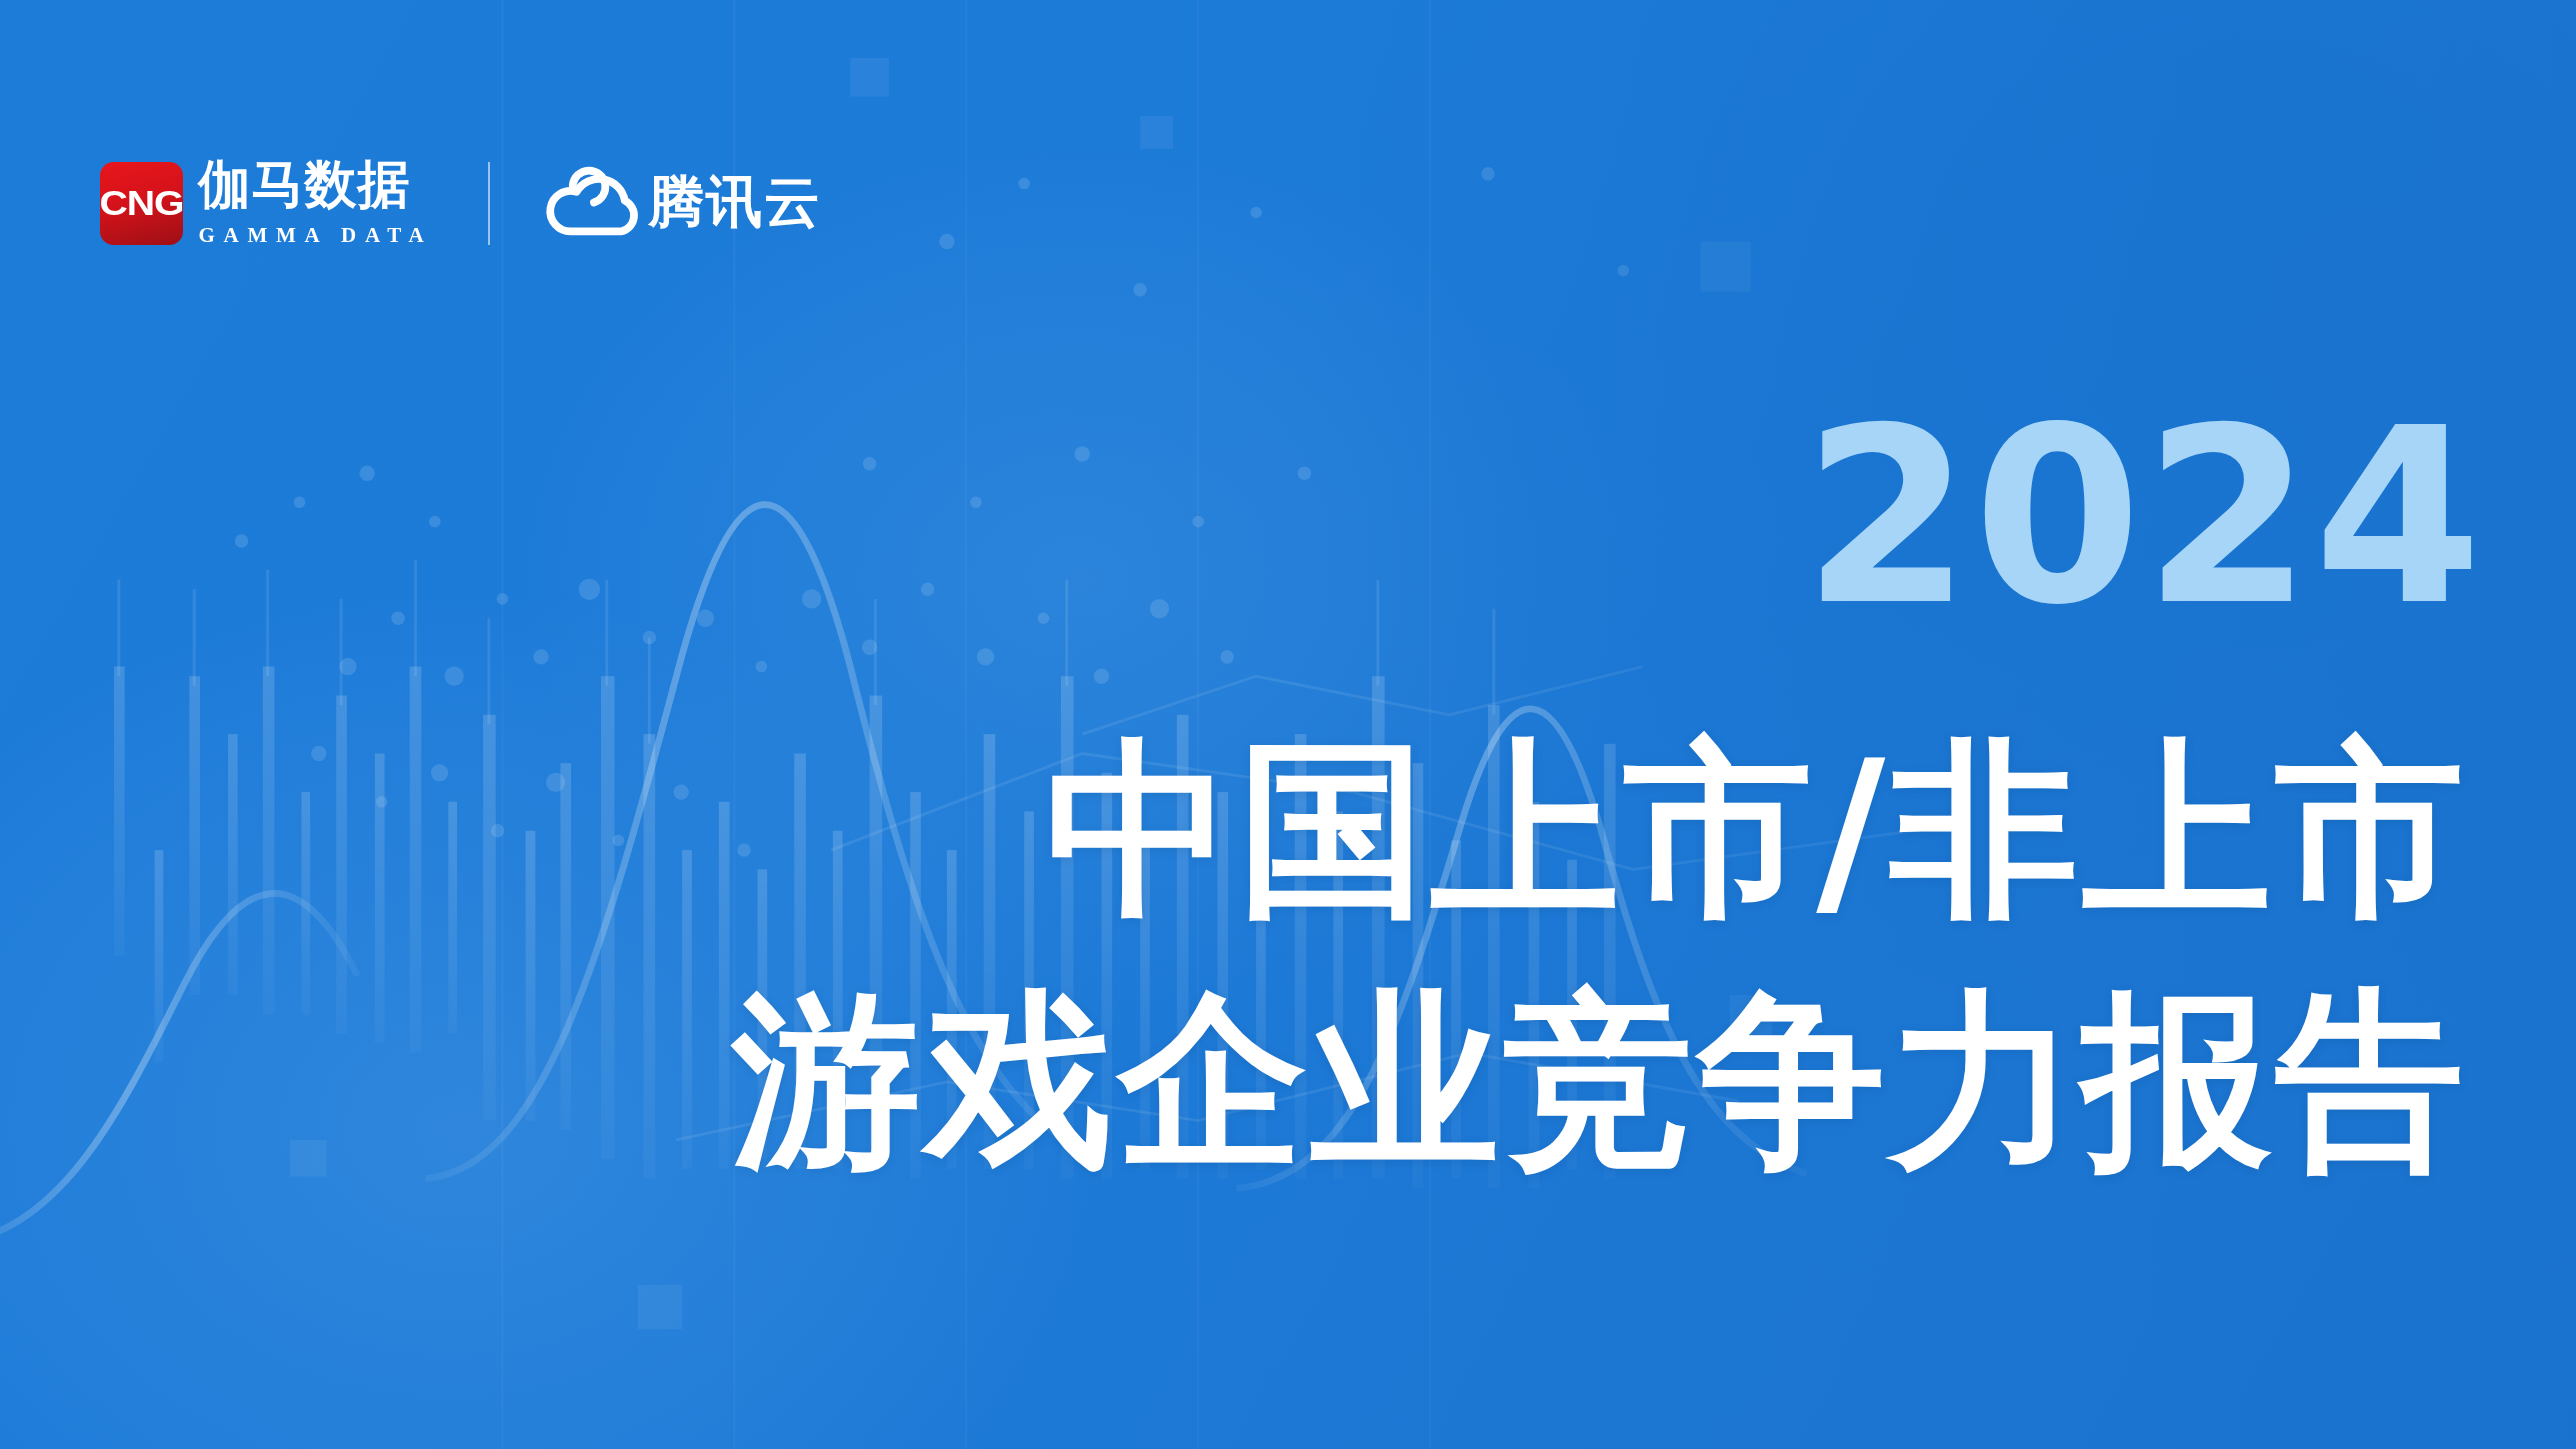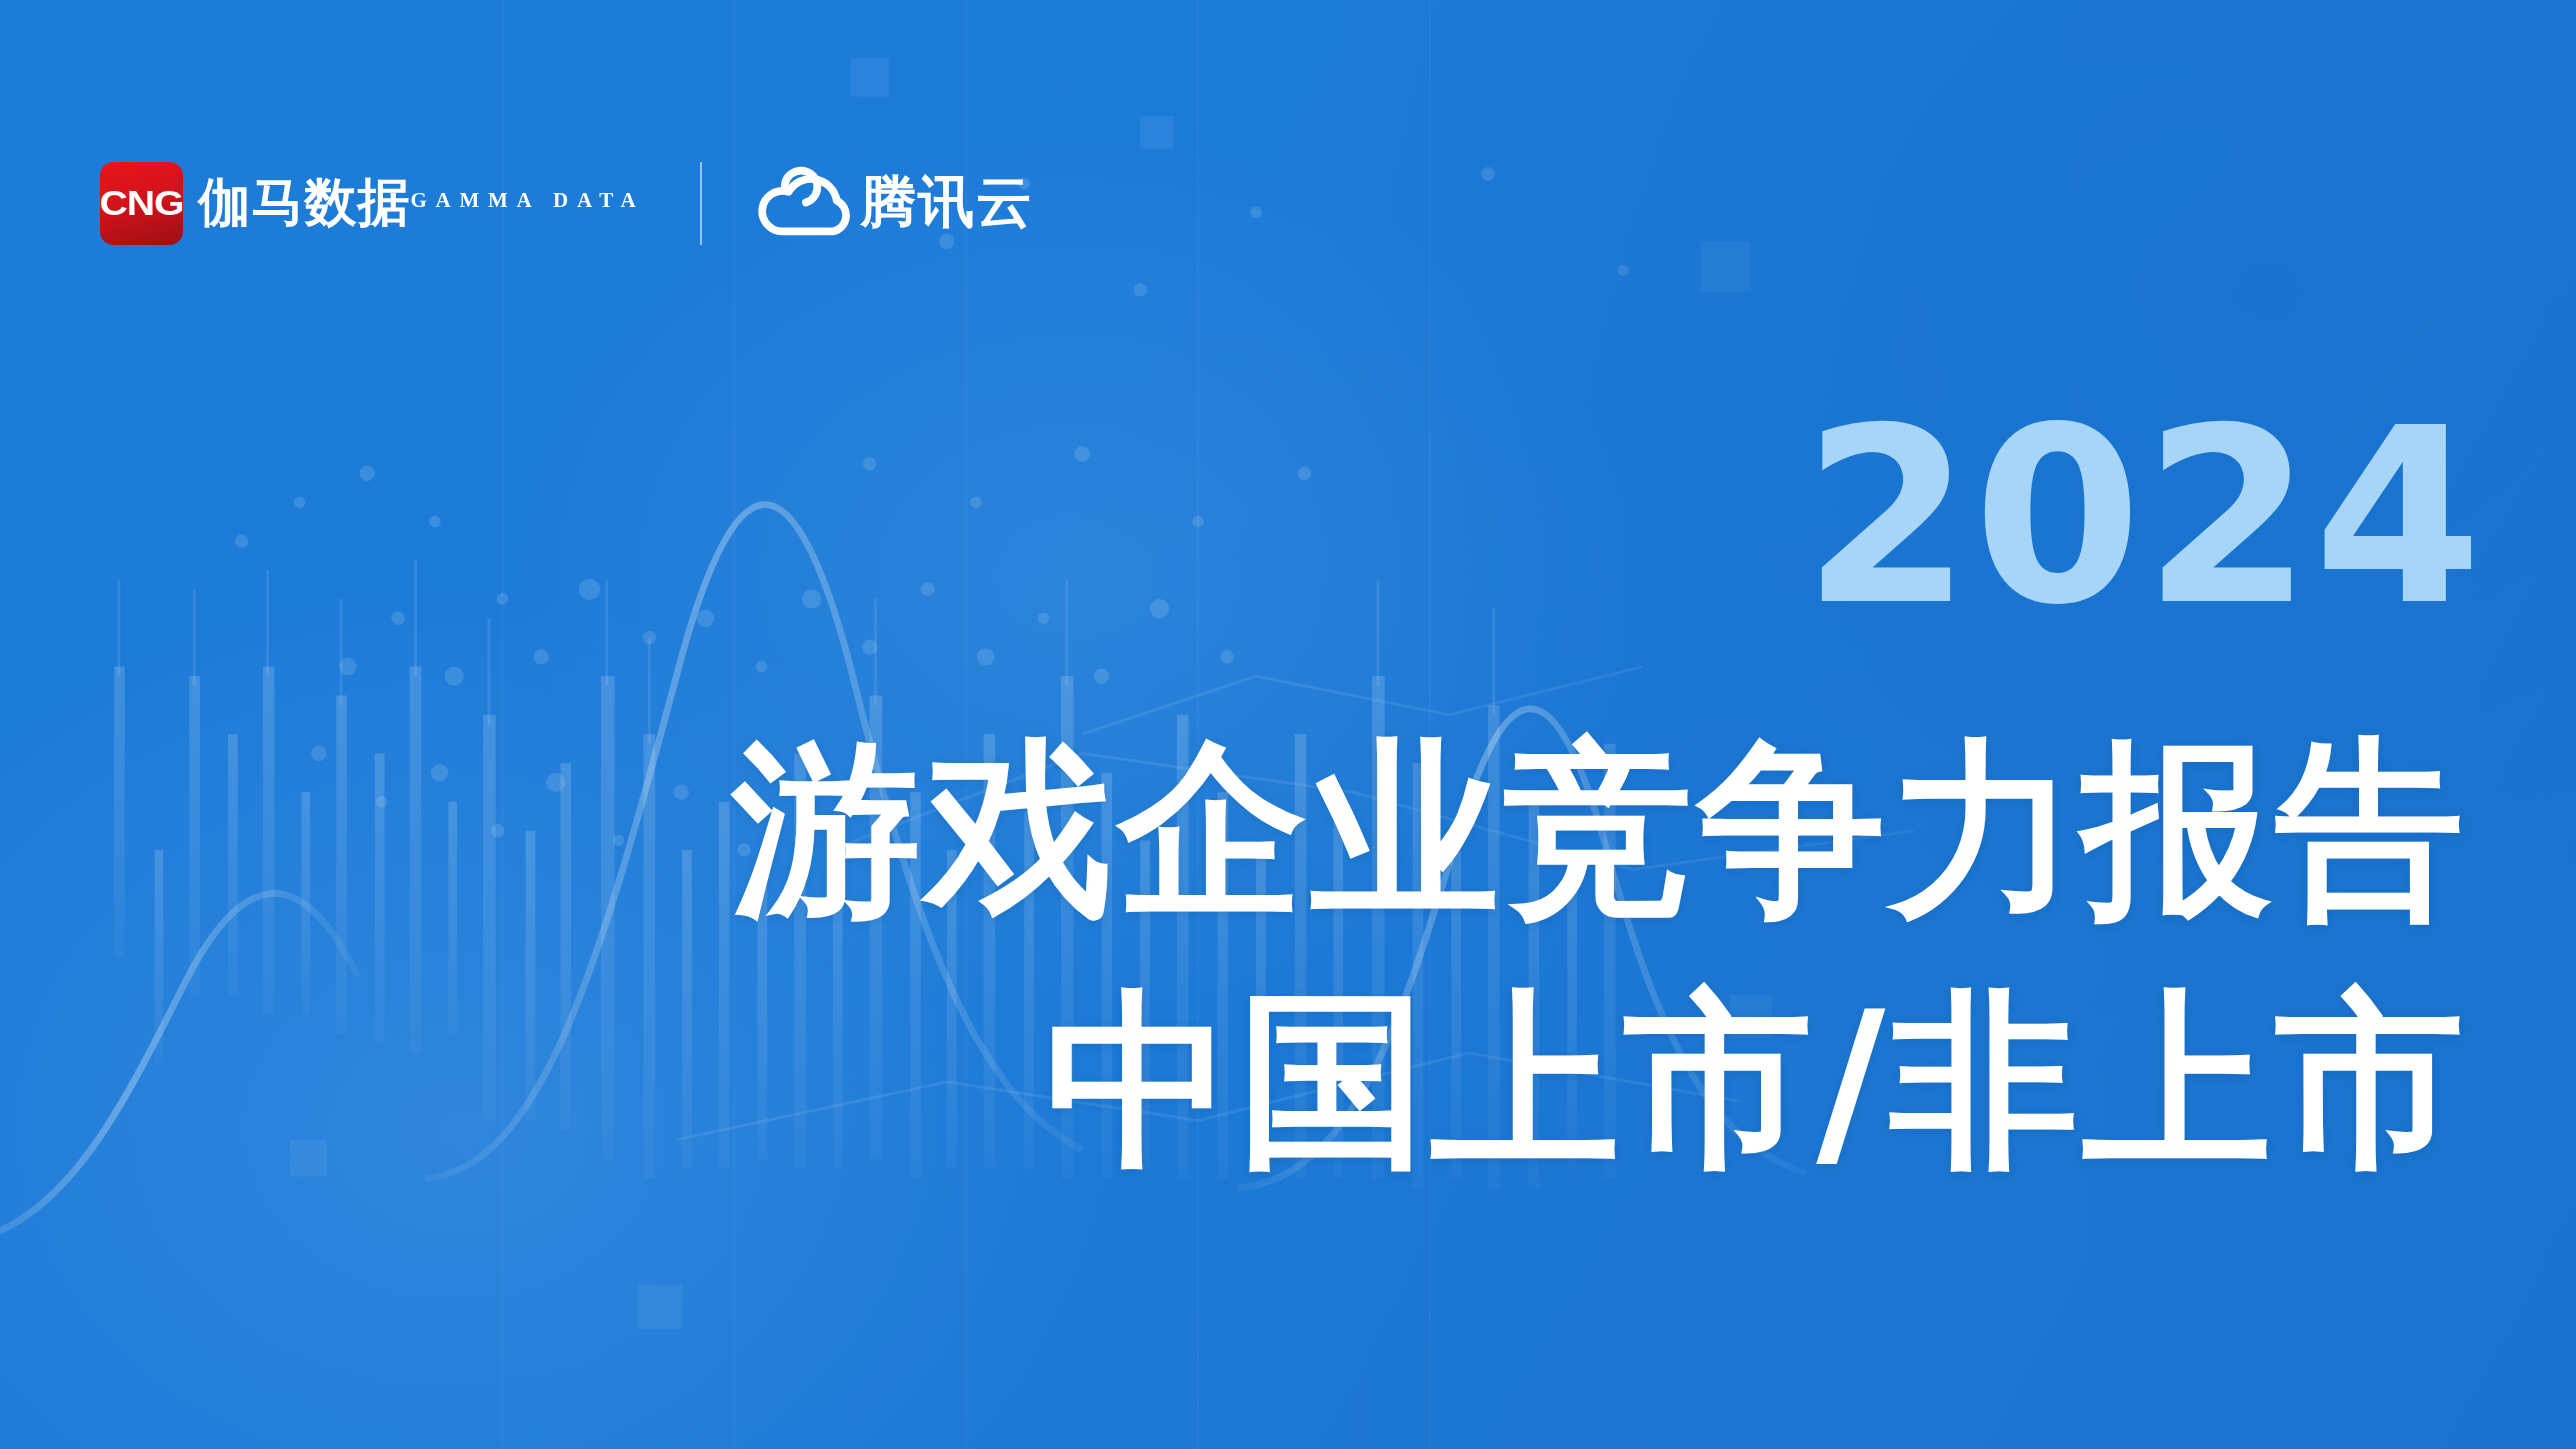--- a/index.html
+++ b/index.html
@@ -68,21 +68,21 @@
     color: #ffffff;
     font-weight: bold;
     font-size: 35px;
     letter-spacing: -1px;
     font-family: "Liberation Sans", sans-serif;
     transform: scaleX(1.12);
   }
   .gamma-text {
     margin-left: 15.5px;
     display: flex;
-    flex-direction: row;
+    flex-direction: column;
     justify-content: center;
   }
   .gamma-cn {
     color: #ffffff;
     font-size: 52px;
     font-weight: bold;
     line-height: 1.02;
     letter-spacing: 1px;
     font-family: "DejaVu Sans", "Liberation Sans", sans-serif;
   }
@@ -321,18 +321,18 @@
         </g>
       </svg>
       <div class="tc-text">腾讯云</div>
     </div>
 
   </div>
 
   <div class="year">2024</div>
 
   <div class="title-block">
+    <div class="title-line">中国上市/非上市</div>
     <div class="title-line">游戏企业竞争力报告</div>
-    <div class="title-line">中国上市/非上市</div>
   </div>
 
 </div>
 
 
 </body></html>

